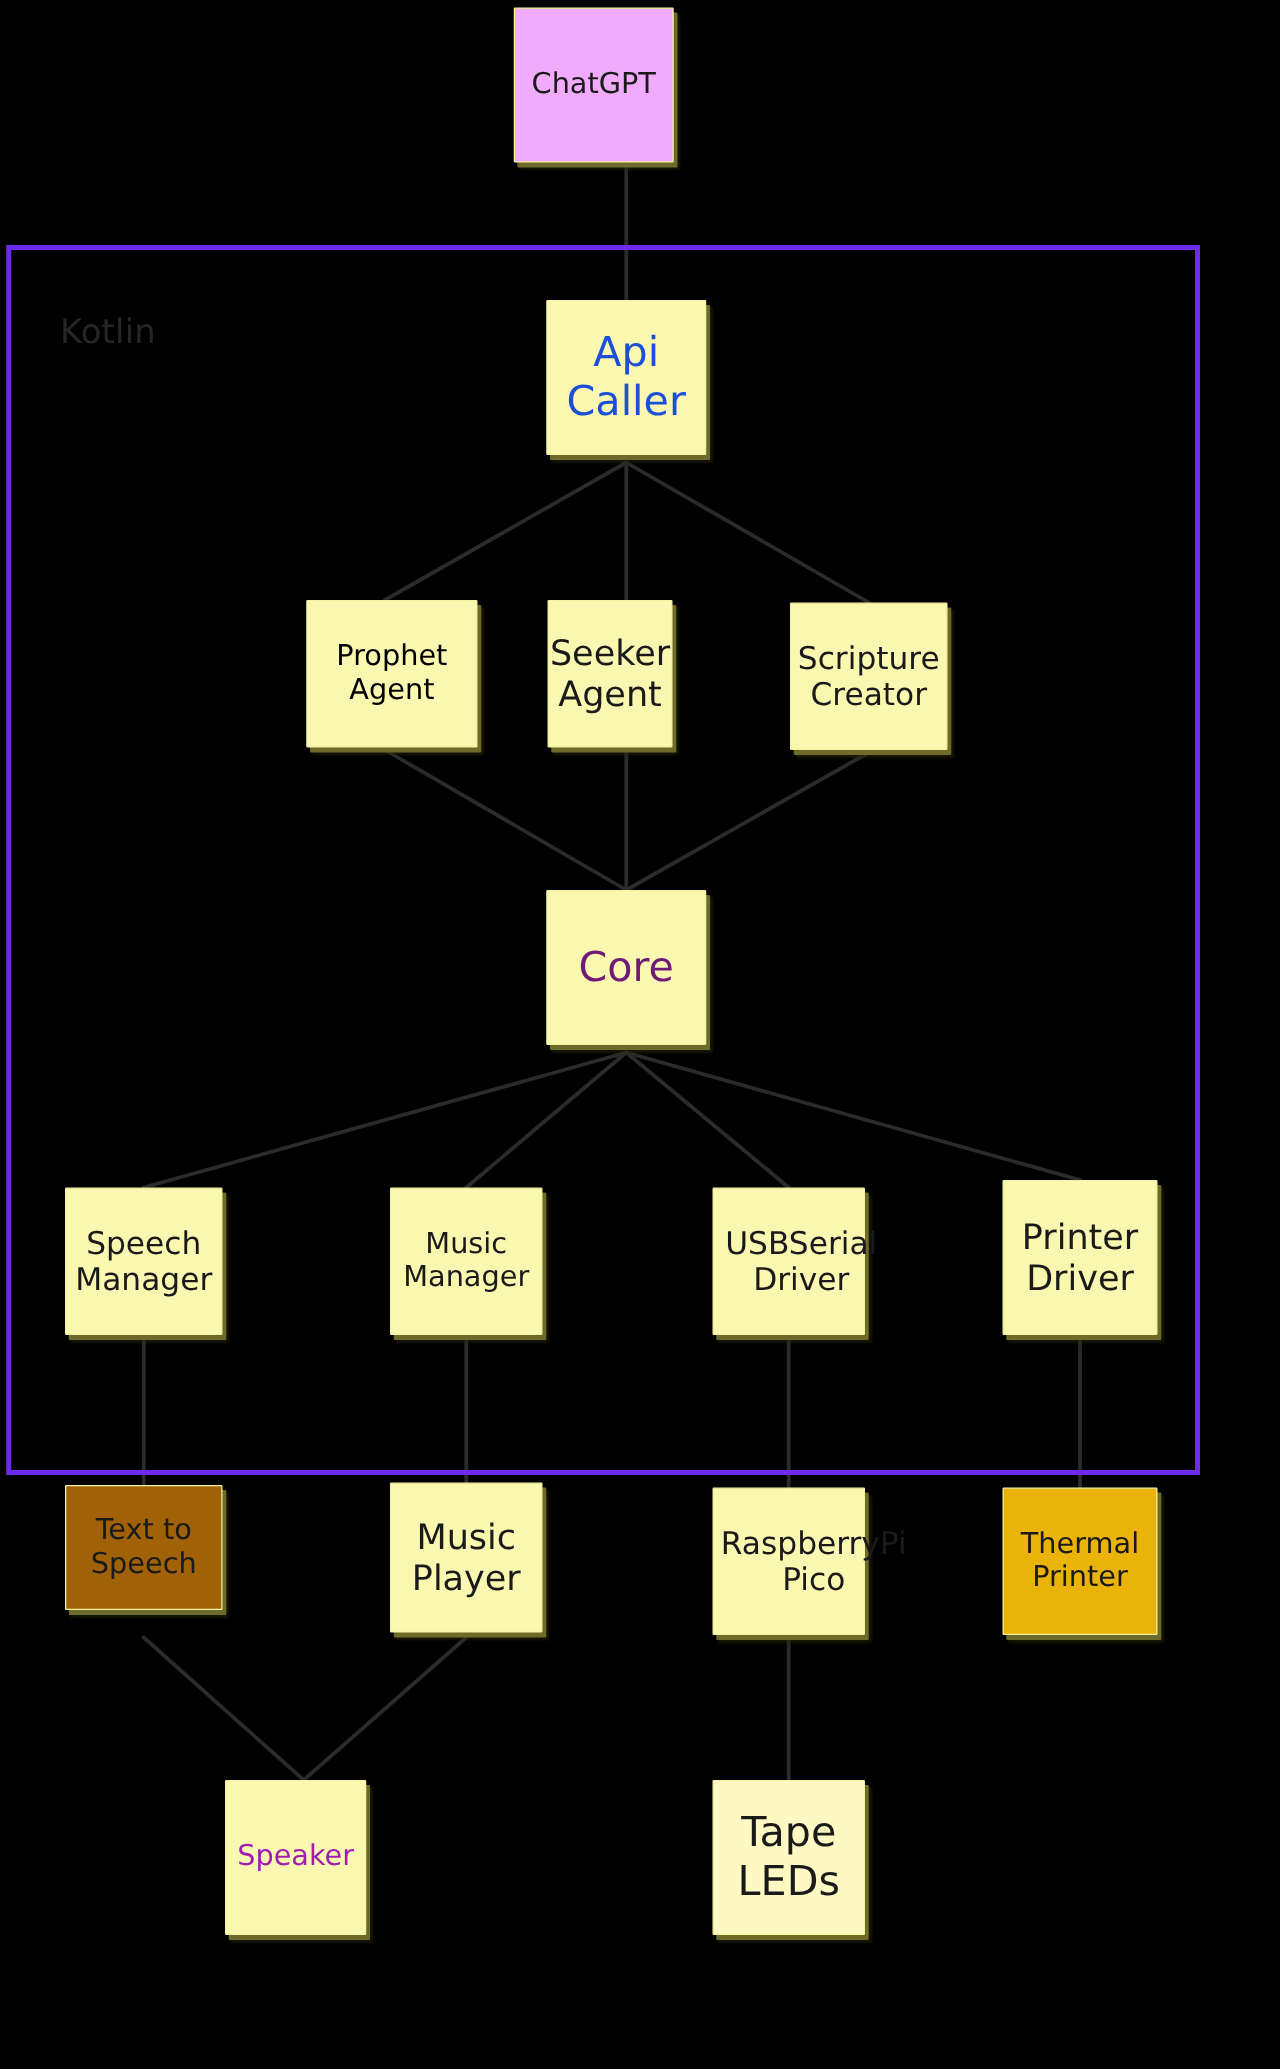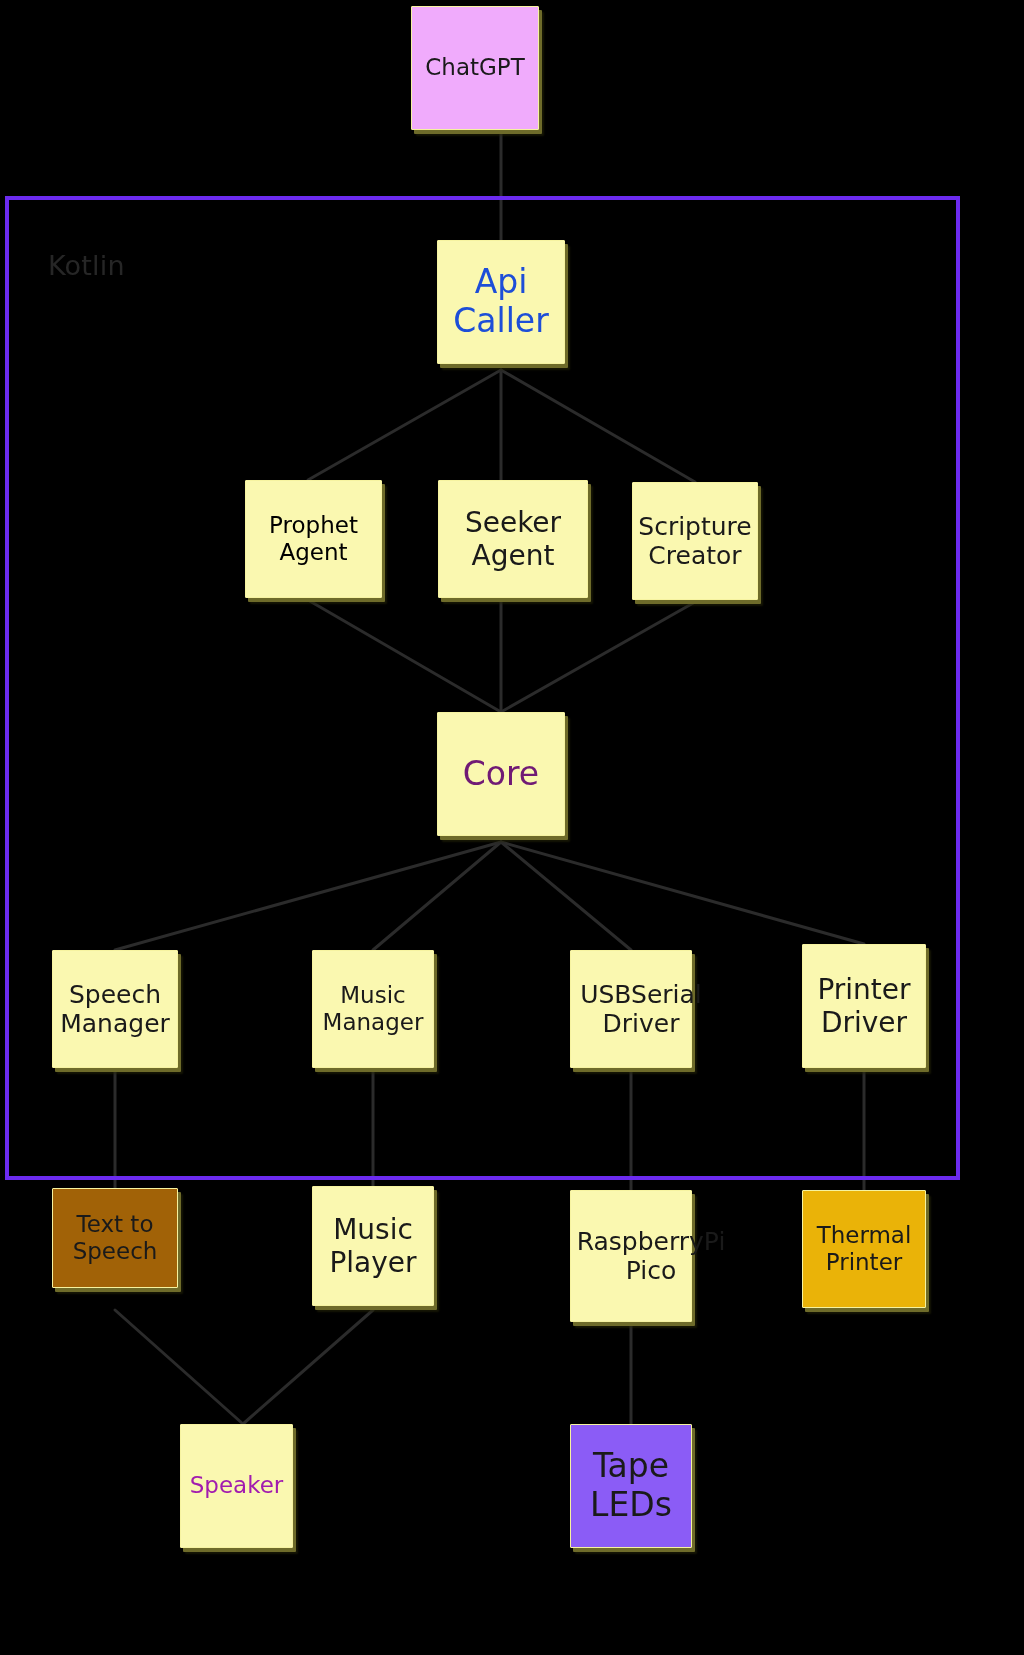--- a/index.html
+++ b/index.html
@@ -93,21 +93,21 @@
       <span class="label">ChatGPT</span>
     </div>
     <div class="node fs-xl" style="left: 437px; top: 240px; width: 128px; height: 124px; background: rgb(250, 248, 176); color: #1d4ed8;">
       <span class="label">Api
 Caller</span>
     </div>
     <div class="node fs-md" style="left: 245px; top: 480px; width: 137px; height: 118px; background: rgb(250, 248, 176); color: #000000; justify-content: center;">
       <span class="label">Prophet
 Agent</span>
     </div>
-    <div class="node fs-lg" style="left: 438px; top: 480px; width: 150px; height: 118px; background: rgb(250, 248, 176); color: rgb(26, 26, 26);">
+    <div class="node fs-lg" style="left: 438px; top: 480px; width: 100px; height: 118px; background: rgb(250, 248, 176); color: rgb(26, 26, 26);">
       <span class="label">Seeker
 Agent</span>
     </div>
     <div class="node fs-sm" style="left: 632px; top: 482px; width: 126px; height: 118px; background: rgb(250, 248, 176); color: rgb(26, 26, 26);">
       <span class="label">Scripture
 Creator</span>
     </div>
     <div class="node fs-xl" style="left: 437px; top: 712px; width: 128px; height: 124px; background: rgb(250, 248, 176); color: #701a75;">
       <span class="label">Core</span>
     </div>
@@ -128,28 +128,28 @@
 Driver</span>
     </div>
     <div class="node fs-md" style="left: 52px; top: 1188px; width: 126px; height: 100px; background: #a16207; color: rgb(26, 26, 26);">
       <span class="label">Text to
 Speech</span>
     </div>
     <div class="node fs-lg" style="left: 312px; top: 1186px; width: 122px; height: 120px; background: rgb(250, 248, 176); color: rgb(26, 26, 26);">
       <span class="label">Music
 Player</span>
     </div>
-    <div class="node fs-sm" style="left: 570px; top: 1190px; width: 122px; height: 132px; background: rgb(250, 248, 176); color: rgb(26, 26, 26); padding-left: 40px;">
+    <div class="node fs-sm" style="left: 570px; top: 1190px; width: 122px; height: 118px; background: rgb(250, 248, 176); color: rgb(26, 26, 26); padding-left: 40px;">
       <span class="label">RaspberryPi
 Pico</span>
     </div>
     <div class="node fs-md" style="left: 802px; top: 1190px; width: 124px; height: 118px; background: #eab308; color: rgb(26, 26, 26);">
       <span class="label">Thermal
 Printer</span>
     </div>
     <div class="node fs-md" style="left: 180px; top: 1424px; width: 113px; height: 124px; background: rgb(250, 248, 176); color: #a21caf;">
       <span class="label">Speaker</span>
     </div>
-    <div class="node fs-xl" style="left: 570px; top: 1424px; width: 122px; height: 124px; background: #8b5cf6; color: rgb(26, 26, 26);">
+    <div class="node fs-xl" style="left: 570px; top: 1424px; width: 122px; height: 124px; background: #fef9c3; color: rgb(26, 26, 26);">
       <span class="label">Tape
 LEDs</span>
     </div>
   </div>
 
 </body></html>

